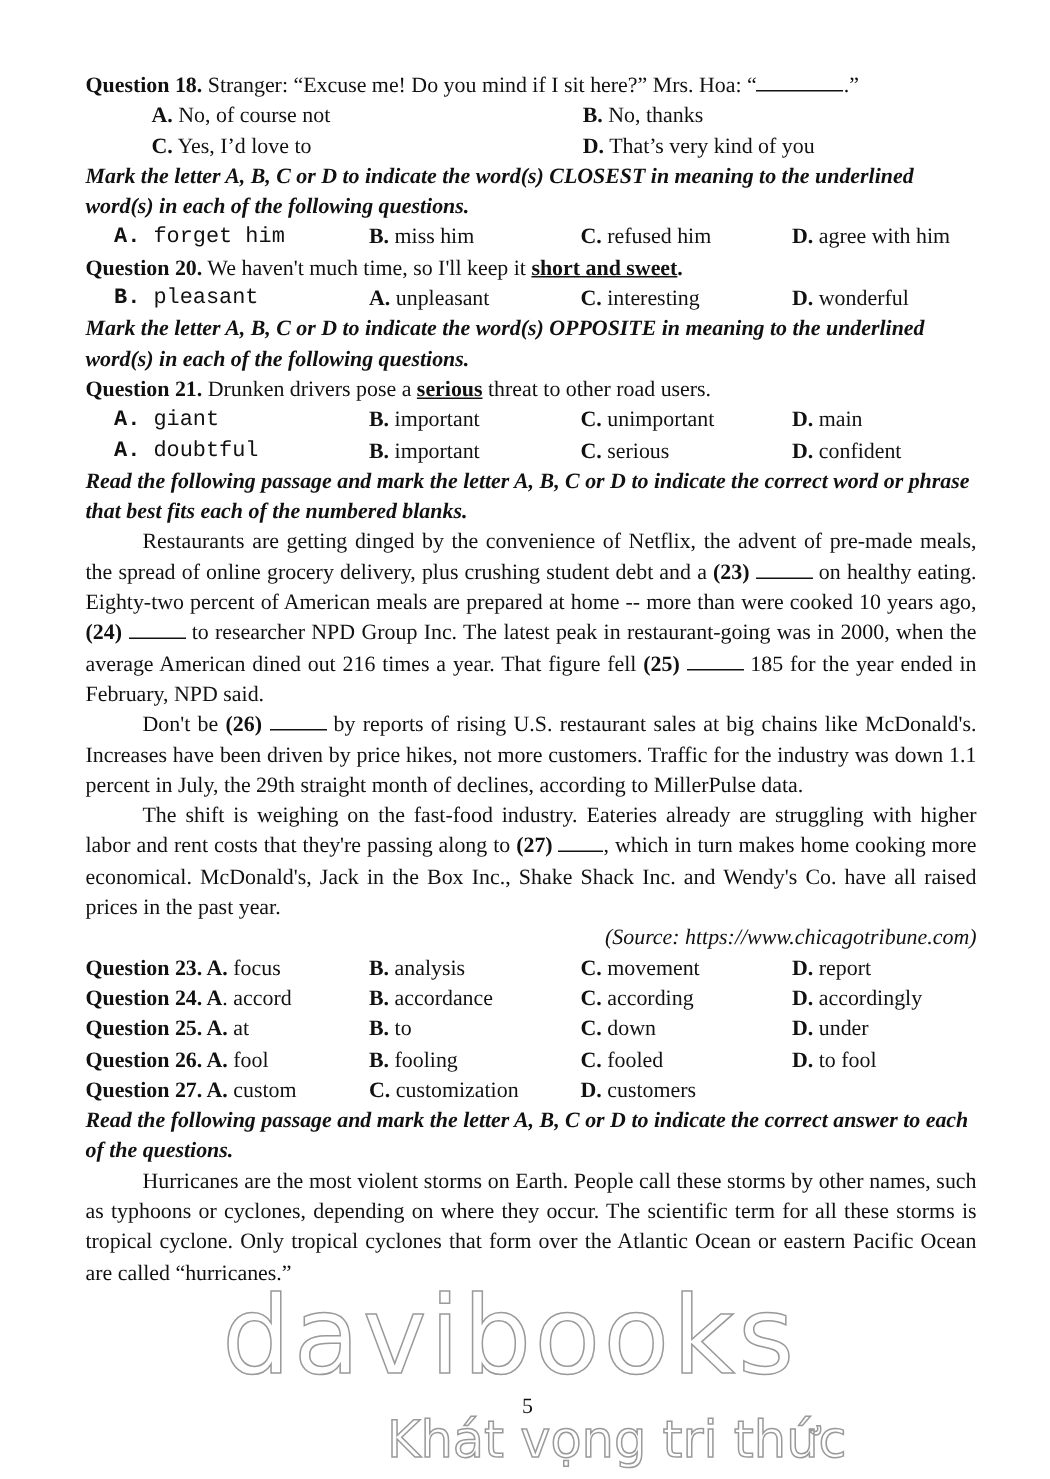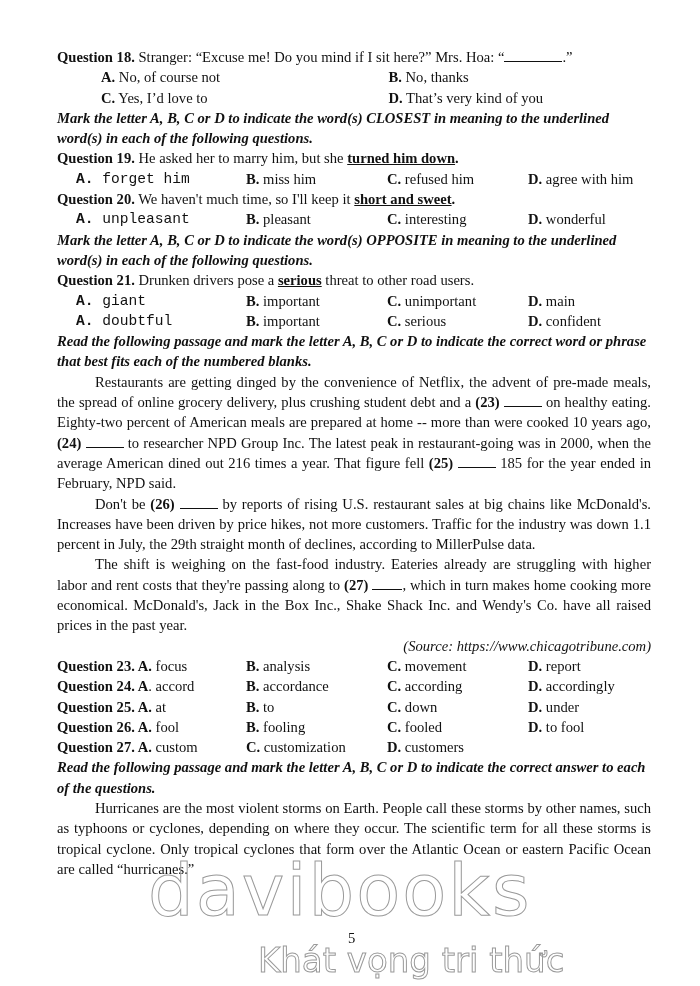--- a/index.html
+++ b/index.html
@@ -48,36 +48,33 @@
     <div><span class="b">A.</span><span> No, of course not</span></div>
     <div><span class="b">B.</span><span> No, thanks</span></div>
   </div>
   <div class="opts opts2">
     <div><span class="b">C.</span><span> Yes, I’d love to</span></div>
     <div><span class="b">D.</span><span> That’s very kind of you</span></div>
   </div>
 
   <div class="bi">Mark the letter A, B, C or D to indicate the word(s) CLOSEST in meaning to the underlined word(s) in each of the following questions.</div>
 
-  <div class="line">
-    <span class="b">Question 19.</span><span> He asked her to marry him, but she </span><span class="u">turned him down</span><span class="b">.</span>
-  </div>
   <div class="opts opts4">
     <div><span class="b">A.</span><span> forget him</span></div>
     <div><span class="b">B.</span><span> miss him</span></div>
     <div><span class="b">C.</span><span> refused him</span></div>
     <div><span class="b">D.</span><span> agree with him</span></div>
   </div>
 
   <div class="line">
     <span class="b">Question 20.</span><span> We haven't much time, so I'll keep it </span><span class="u">short and sweet</span><span class="b">.</span>
   </div>
   <div class="opts opts4">
+    <div><span class="b">B.</span><span> pleasant</span></div>
     <div><span class="b">A.</span><span> unpleasant</span></div>
-    <div><span class="b">B.</span><span> pleasant</span></div>
     <div><span class="b">C.</span><span> interesting</span></div>
     <div><span class="b">D.</span><span> wonderful</span></div>
   </div>
 
   <div class="bi">Mark the letter A, B, C or D to indicate the word(s) OPPOSITE in meaning to the underlined word(s) in each of the following questions.</div>
 
   <div class="line">
     <span class="b">Question 21.</span><span> Drunken drivers pose a </span><span class="u">serious</span><span> threat to other road users.</span>
   </div>
   <div class="opts opts4">

